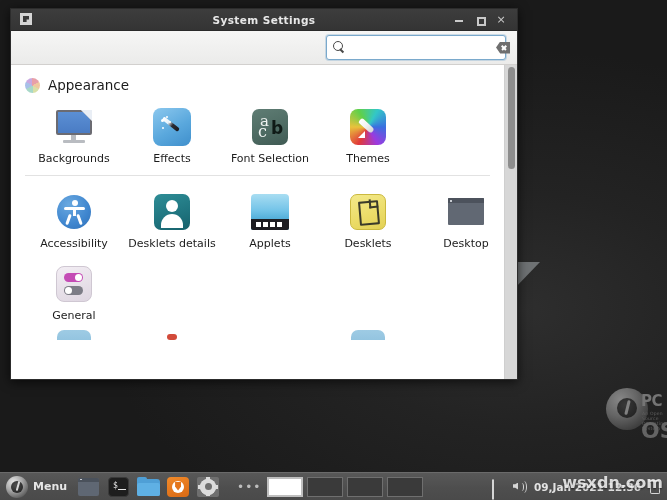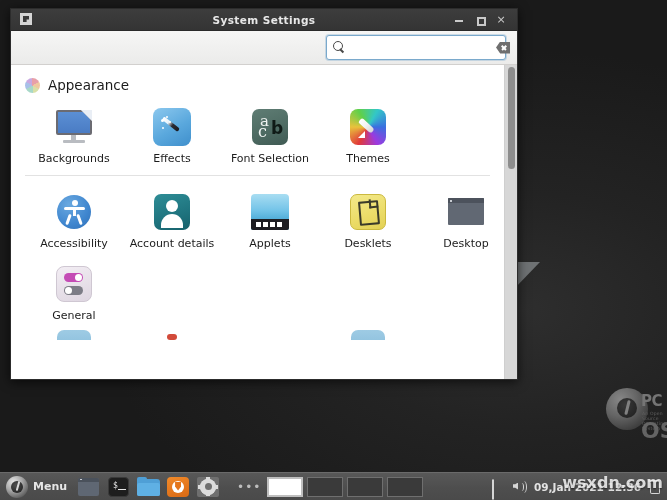--- a/index.html
+++ b/index.html
@@ -563,21 +563,21 @@
               </div>
               <div class="tile-label">Accessibility</div>
             </div>
 
             <div class="tile">
               <div class="tile-icon ic-account">
                 <span class="sq"></span>
                   <span class="head"></span>
                   <span class="body"></span>
               </div>
-              <div class="tile-label">Account details</div>
+              <div class="tile-label">Desklets details</div>
             </div>
 
             <div class="tile">
               <div class="tile-icon ic-applets">
                 <span class="sq">
                   <span class="bar"></span>
                   <span class="cell c1"></span>
                     <span class="cell c2"></span>
                   <span class="cell c3"></span>
                     <span class="cell c4"></span>

